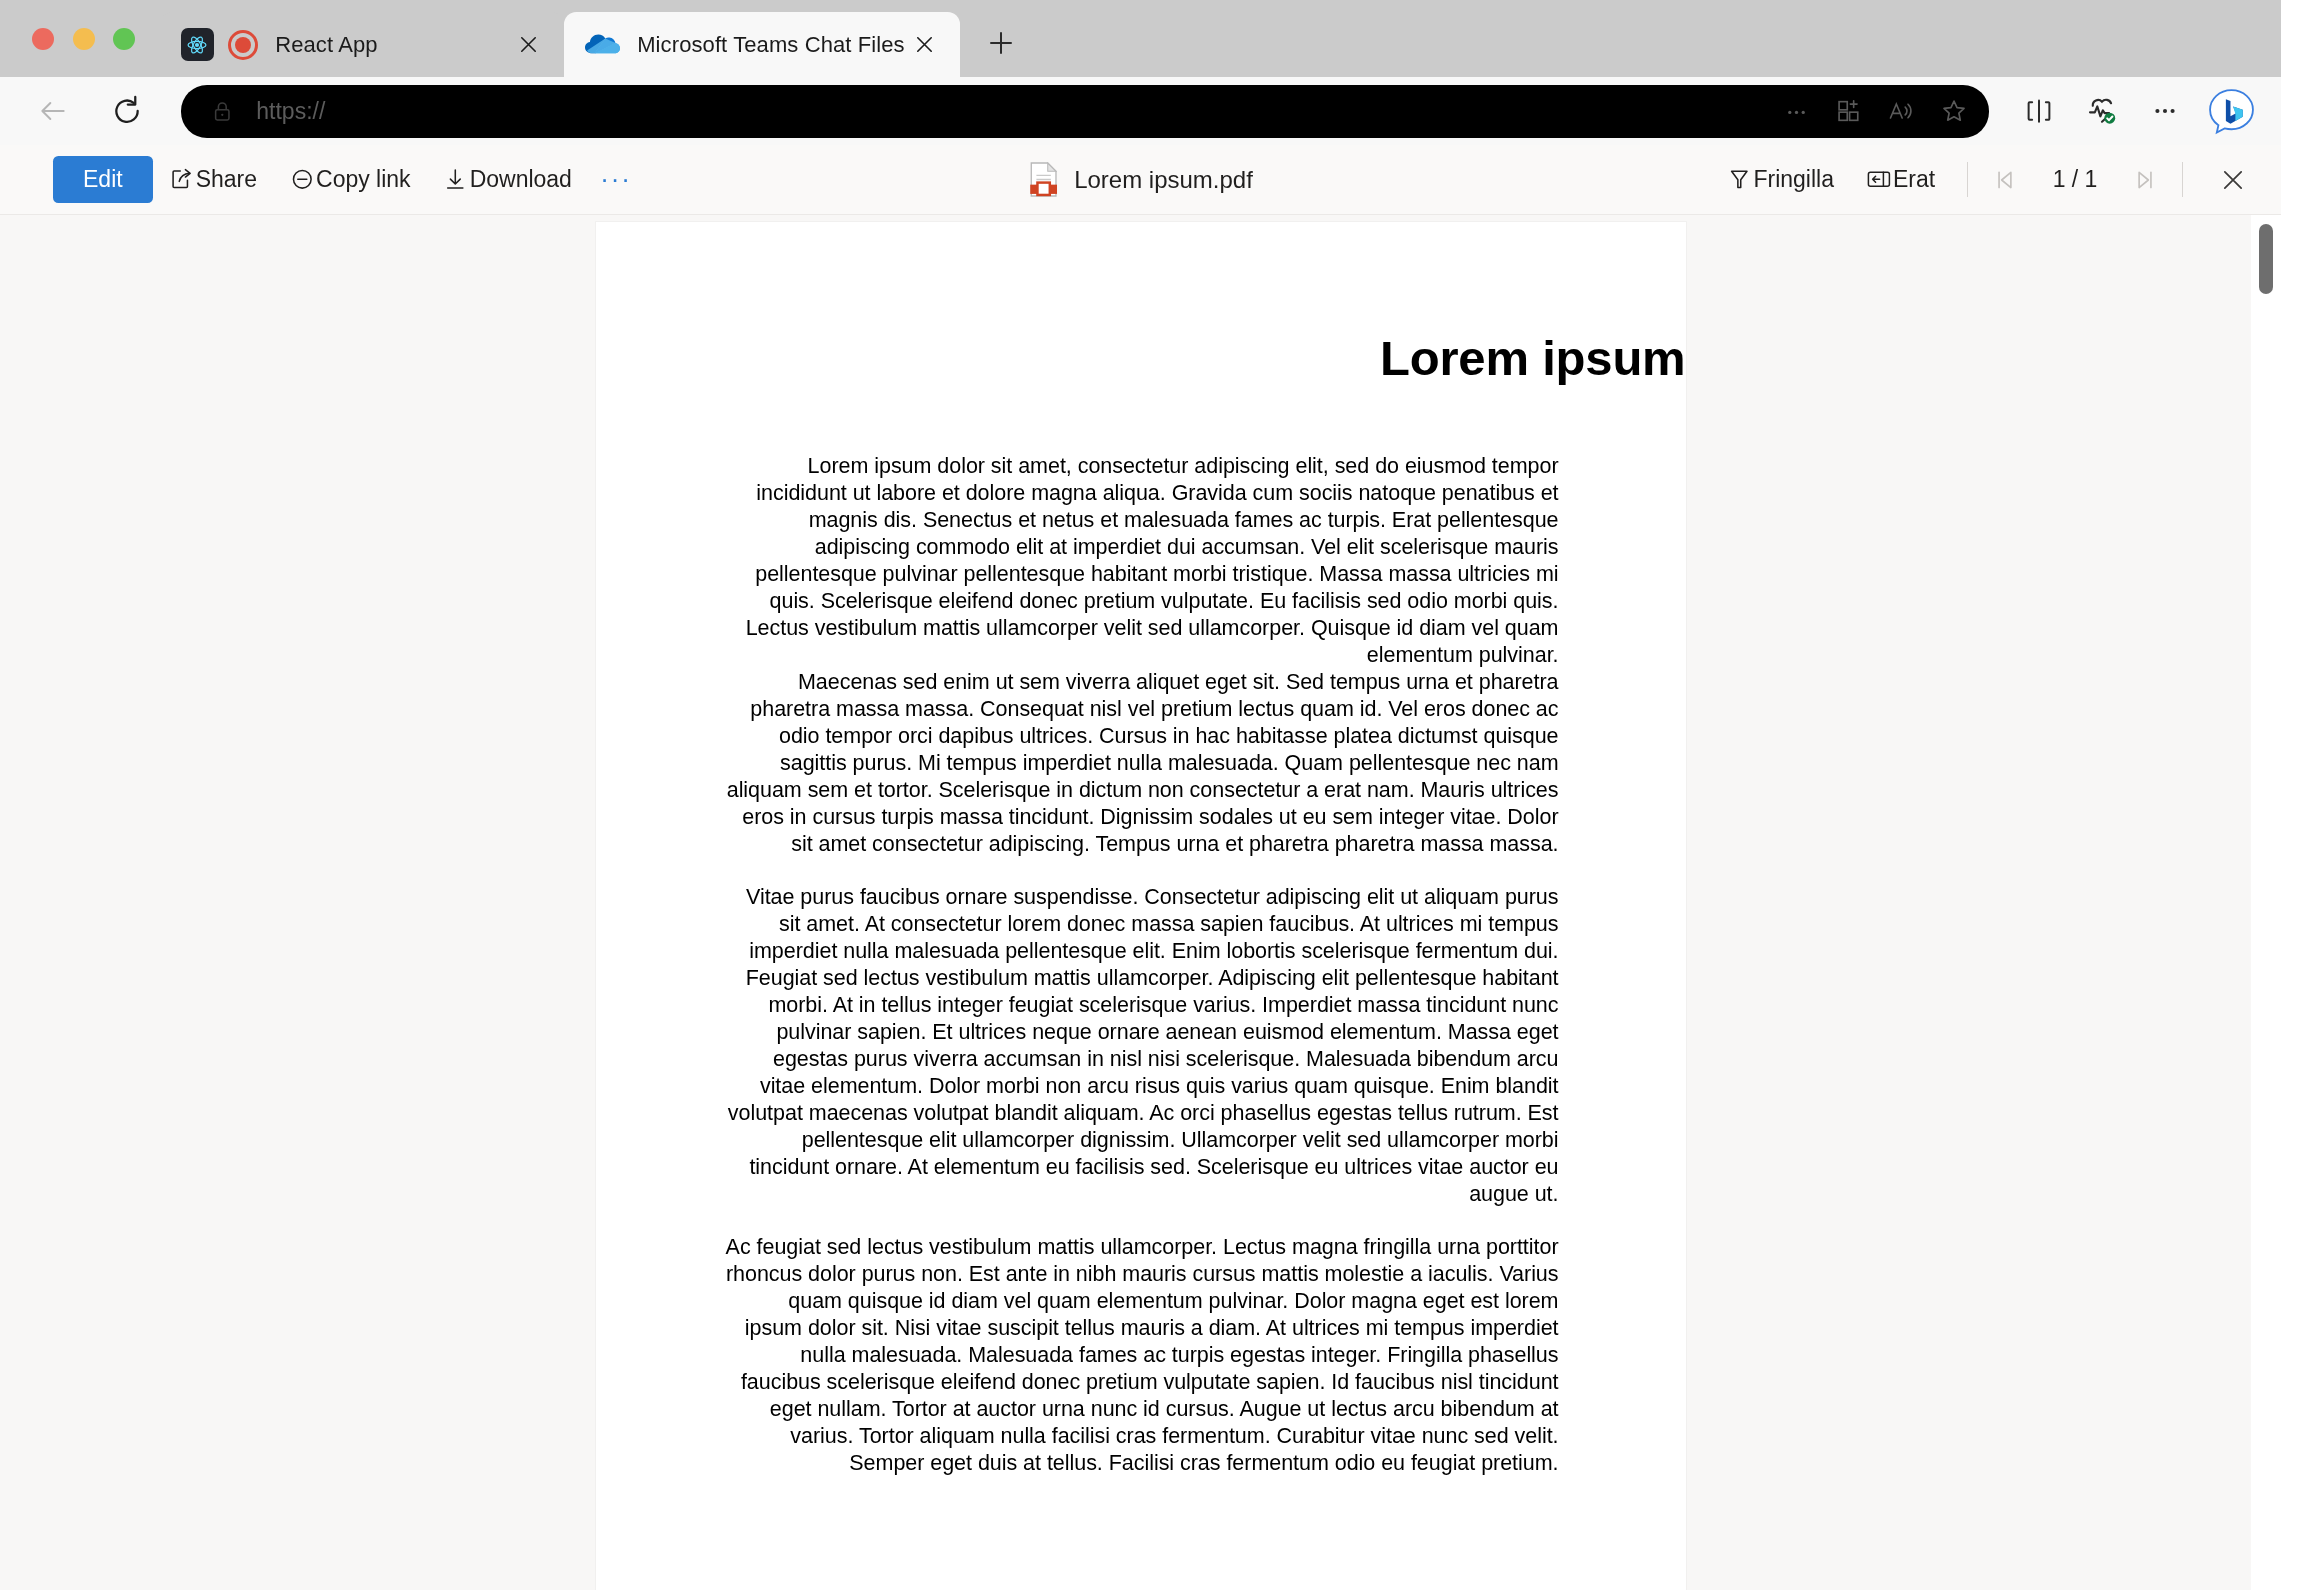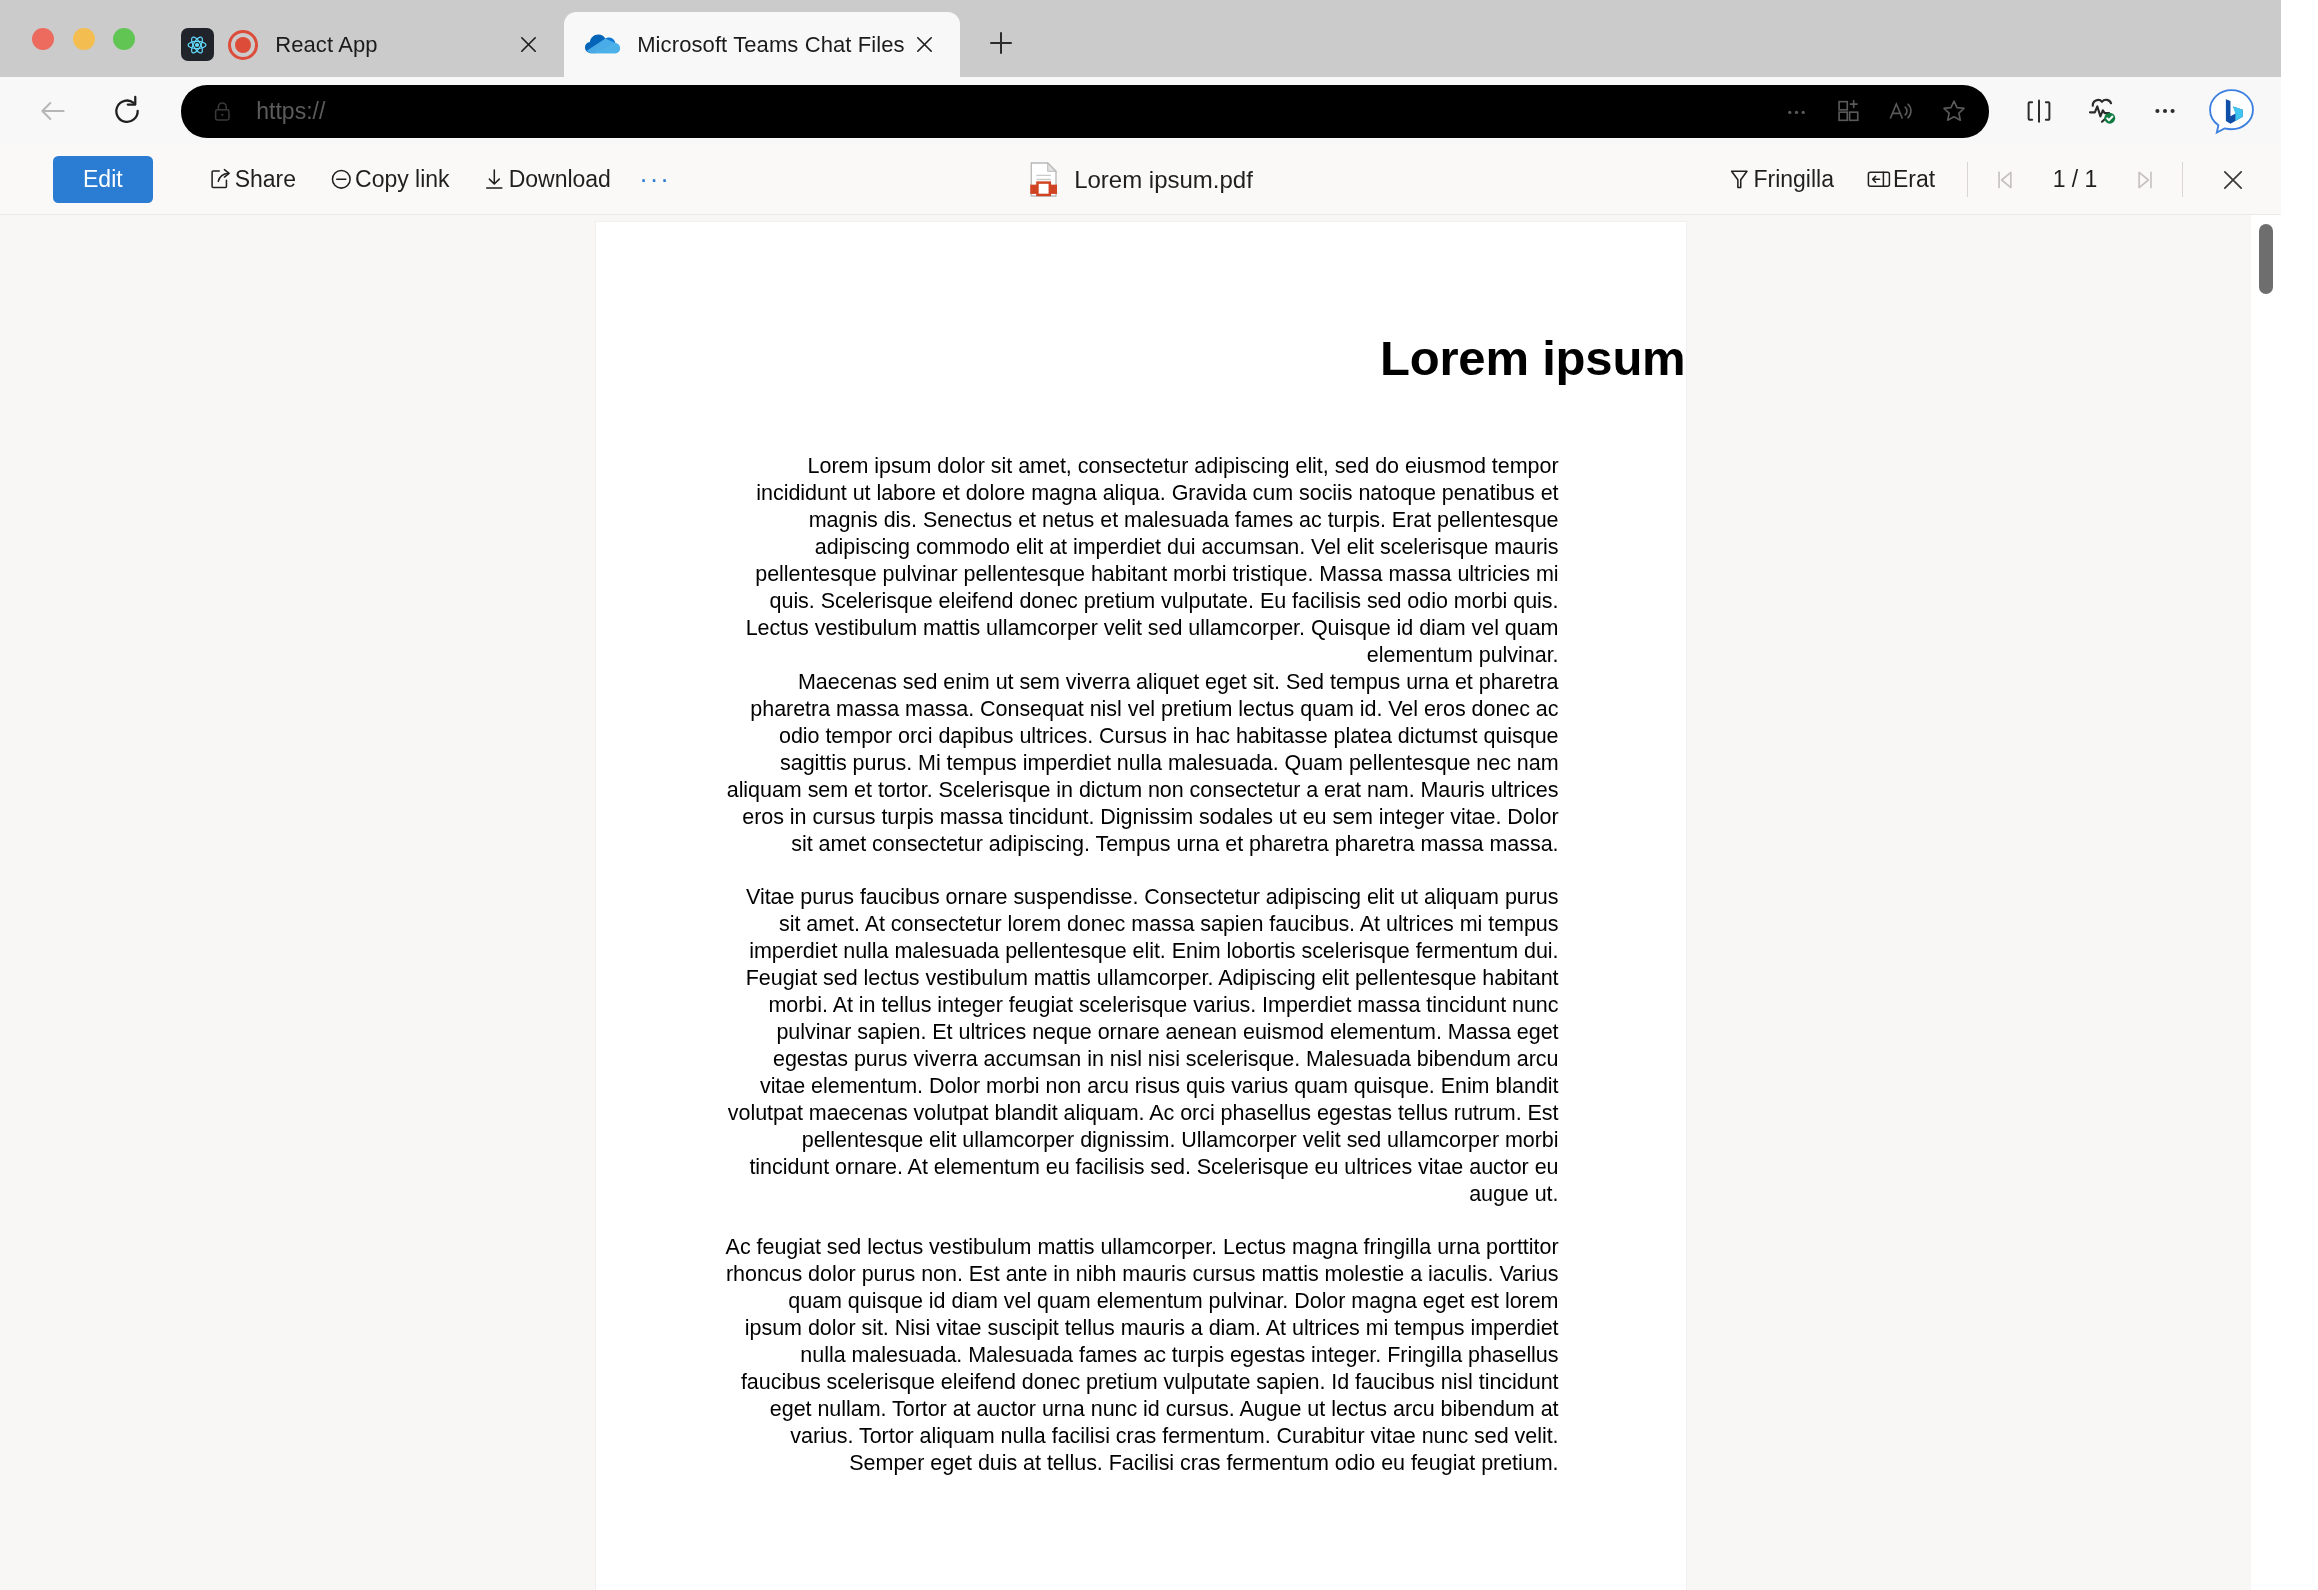--- a/index.html
+++ b/index.html
@@ -153,21 +153,20 @@
   .edit-btn {
     background: #2b7cd3;
     color: #ffffff;
     font-size: 23px;
     border-radius: 5.3px;
     padding: 0 30px;
     height: 47px;
     display: flex; align-items: center; justify-content: center;
     border: none;
     font-family: "Liberation Sans", sans-serif;
-    margin-right: 39px;
   }
   .cmd {
     display: flex; align-items: center; gap: 1px;
     height: 47px; padding: 0 16px; border-radius: 3.5px;
     color: #201f1e; font-size: 23px; white-space: nowrap;
   }
   .cmd .gi { width: 26px; height: 26px; display:flex; align-items:center; justify-content:center; flex:0 0 26px; }
   .cmd.more { color: #2b7cd3; font-size: 26px; letter-spacing: 1.8px; padding: 0 12.3px; }
 
   .pdf-center {

